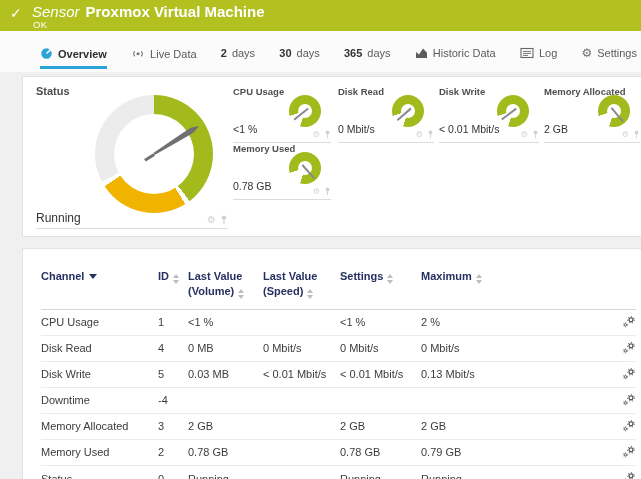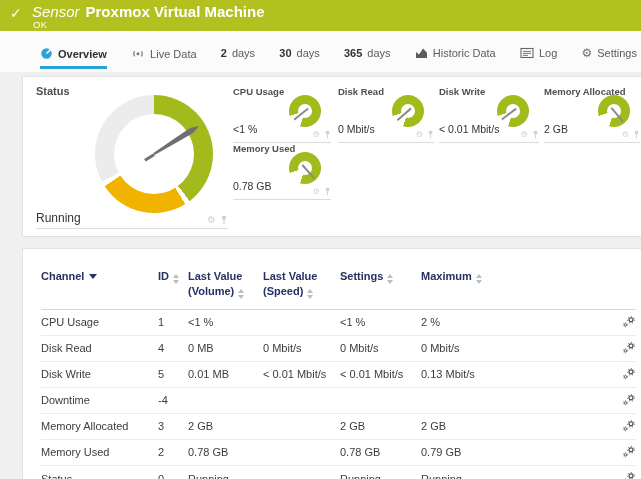--- a/index.html
+++ b/index.html
@@ -326,21 +326,21 @@
         <circle cx="9" cy="4.8" r="3.4" fill="none" stroke="#4d4d4d" stroke-width="0.9" stroke-dasharray="1.1 2"></circle>
         <circle cx="3.4" cy="9.8" r="1.2" fill="none" stroke="#4d4d4d" stroke-width="0.9"></circle>
         <circle cx="3.4" cy="9.8" r="2.2" fill="none" stroke="#4d4d4d" stroke-width="0.7" stroke-dasharray="0.8 1.5"></circle>
       </svg>
     </td>
   </tr>
 
   <tr>
     <td class="al">Disk Write</td>
     <td class="ar">5</td>
-    <td class="ar">0.01 MB</td>
+    <td class="ar">0.03 MB</td>
     <td class="ar">&lt; 0.01 Mbit/s</td>
     <td class="ar">&lt; 0.01 Mbit/s</td>
     <td class="ar">0.13 Mbit/s</td>
     <td class="action">
       <svg width="14" height="13" viewBox="0 0 14 13">
         <circle cx="9" cy="4.8" r="2" fill="none" stroke="#4d4d4d" stroke-width="1.2"></circle>
         <circle cx="9" cy="4.8" r="3.4" fill="none" stroke="#4d4d4d" stroke-width="0.9" stroke-dasharray="1.1 2"></circle>
         <circle cx="3.4" cy="9.8" r="1.2" fill="none" stroke="#4d4d4d" stroke-width="0.9"></circle>
         <circle cx="3.4" cy="9.8" r="2.2" fill="none" stroke="#4d4d4d" stroke-width="0.7" stroke-dasharray="0.8 1.5"></circle>
       </svg>

